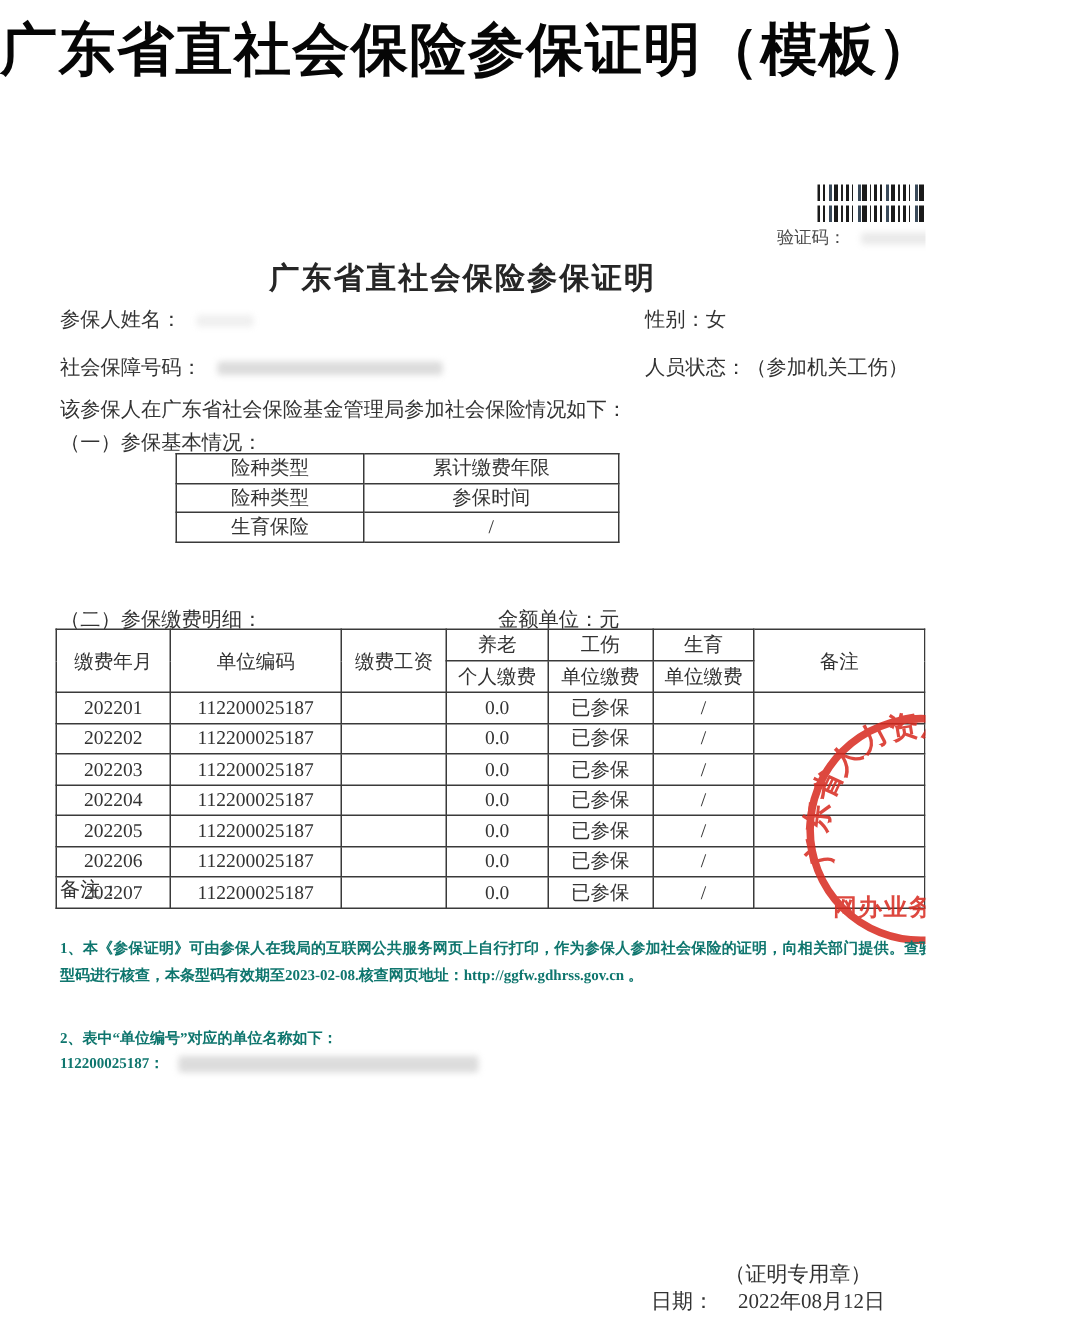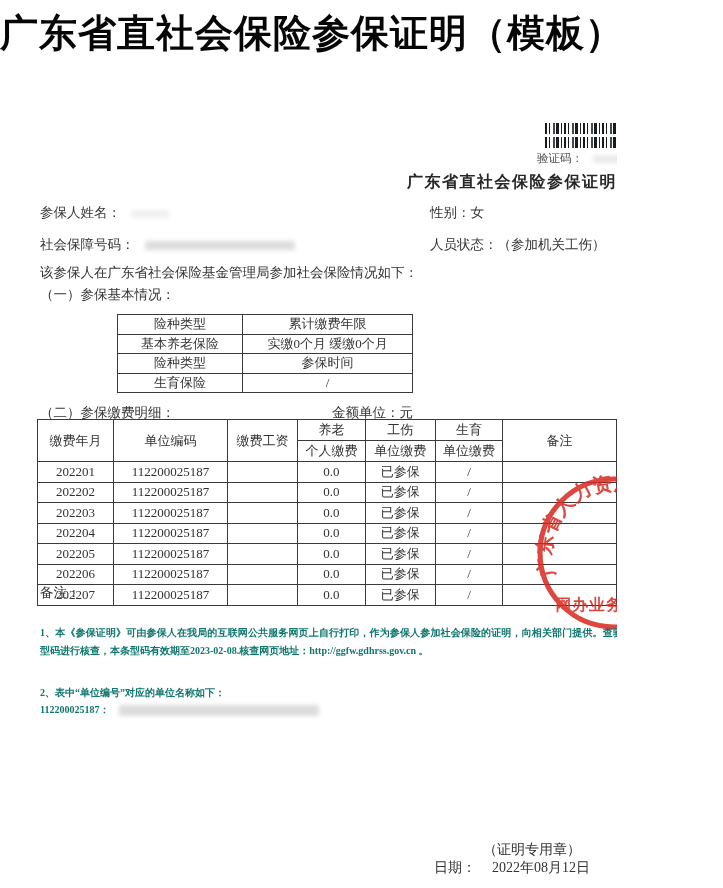--- a/index.html
+++ b/index.html
@@ -4,44 +4,44 @@
 <style>
   html,body { margin:0; padding:0; background:#ffffff; }
   .page {
     position:relative; width:617px; height:888px; background:#ffffff;
     font-family:"Liberation Serif","DejaVu Serif",serif; color:#323232; overflow:hidden;
   }
   .page-title {
     position:absolute; top:8px; left:0; width:100%; text-align:center;
     font-size:38px; font-weight:700; color:#060606; letter-spacing:1px; white-space:nowrap;
   }
-  .barcode-block { position:absolute; top:123px; left:518px;text-align:center; }
+  .barcode-block { position:absolute; top:123px; left:518px; }
   .barcode {
     width:152px; height:11px; margin-left:27px; margin-bottom:3px; background-color:#fff;
     background-image:repeating-linear-gradient(90deg,
       #1a1a1a 0 2px, transparent 2px 4px, #1a1a1a 4px 5px, transparent 5px 8px,
       #3a4a5a 8px 10px, transparent 10px 11px, #1a1a1a 11px 14px, transparent 14px 16px,
       #222 16px 17px, transparent 17px 19px);
   }
   .verify-line { font-size:11.5px; color:#4a4a4a; margin-top:2px; white-space:nowrap; }
   .doc-title {
-    position:absolute; top:172px; left:0; width:100%; text-align:right;
-    font-size:16px; font-weight:700; color:#262626; letter-spacing:1.5px;
+    position:absolute; top:172px; left:0; width:100%; text-align:center;
+    font-size:20px; font-weight:700; color:#262626; letter-spacing:1.5px;
   }
   .line { position:absolute; font-size:13.5px; color:#323232; white-space:nowrap; }
   .para {
     position:absolute; left:40px; width:664px; font-size:10px; line-height:17.5px;
     color:#0f766e; text-align:justify;font-weight:bold;
   }
   .smudge {
     display:inline-block; background:#b9b9b9; filter:blur(2px); opacity:.5;
     vertical-align:middle; margin-left:10px; border-radius:2px;
   }
   table { border-collapse:collapse; table-layout:fixed; }
-  .t1 { position:absolute; top:302px; left:117px;margin-top:12px; }
+  .t1 { position:absolute; top:302px; left:117px; }
   .t2 { position:absolute; top:419px; left:37px; }
   .t1 td, .t2 td, .t2 th {
     border:1px solid #3a3a3a; text-align:center; font-size:13px; color:#323232;
     padding:0; font-weight:normal; overflow:hidden; white-space:nowrap;
   }
   .t1 td { height:18.6px; }
   .t2 th { height:20px; }
   .t2 td { height:19.5px; }
   .stamp { position:absolute; top:472px; left:533px; opacity:.85; }
   .footer-line { position:absolute; font-size:14px; color:#323232; white-space:nowrap; }
@@ -81,24 +81,20 @@
 
   <table class="t1">
     <colgroup>
         <col style="width:125px">
         <col style="width:170px">
       </colgroup>
     <tbody>
         <tr>
           <td>险种类型</td>
           <td>累计缴费年限</td>
-        </tr>
-        <tr>
-          <td>基本养老保险</td>
-          <td>实缴0个月 缓缴0个月</td>
         </tr>
         <tr>
           <td>险种类型</td>
           <td>参保时间</td>
         </tr>
         <tr>
           <td>生育保险</td>
           <td>/</td>
         </tr>
       </tbody>

